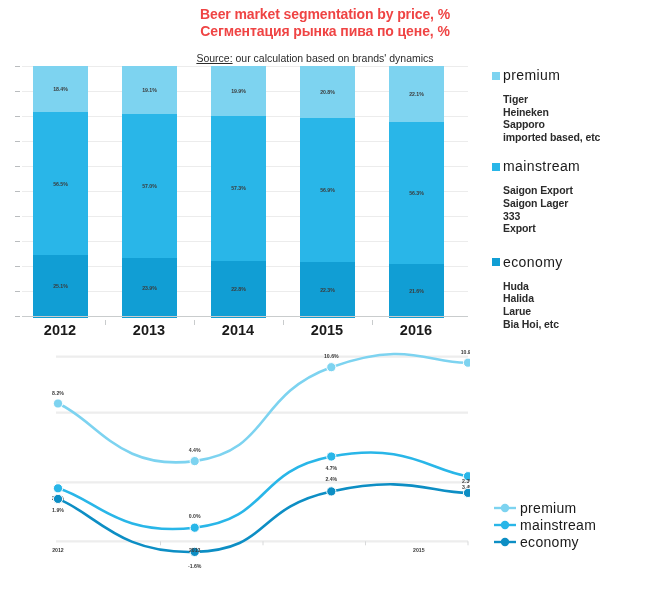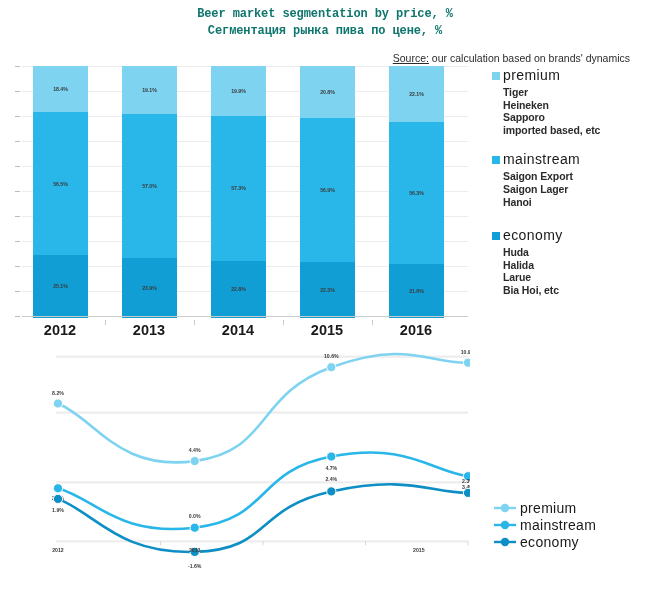--- a/index.html
+++ b/index.html
@@ -8,24 +8,24 @@
     width:650px; height:597px;
     font-family:"Liberation Sans", sans-serif;
     color:#231f20;
     position:relative;
     overflow:hidden;
   }
 
   
   #titleblock { padding-top:6px; text-align:center; }
   .title-line {
-    font-size:12px; font-weight:bold; line-height:17px;
-    letter-spacing:-0.1px; color:#0f766e;font-family:Liberation Mono, monospace;
-  }
-  #source-row { text-align:right; padding-right:20px; margin-top:8px; }
+    font-size:14px; font-weight:bold; line-height:17px;
+    letter-spacing:-0.1px; color:#ef4444;
+  }
+  #source-row { text-align:center; padding-right:20px; margin-top:8px; }
   #source-text { font-size:10.5px; color:#2b2b2b; white-space:nowrap; }
   #source-label { text-decoration:underline; }
 
   
   #barchart {
     position:absolute; left:0; top:60px; width:470px; height:262px;
   }
   .bar-grid-line {
     position:absolute; left:22px; width:446px; height:1px;
     background:#eceded;
@@ -66,21 +66,21 @@
     position:absolute; left:492px; top:68px; width:158px;
   }
   .leg-group { margin-bottom:16px; }
   .leg-head { display:flex; align-items:center; gap:3px; }
   .leg-swatch {
     width:8px; height:8px; flex:0 0 8px; display:inline-block;
   }
   .leg-title {
     font-size:14px; letter-spacing:0.4px; color:#1a1a1a; line-height:15px;
   }
-  .leg-items { margin-left:11px; margin-top:3px; }
+  .leg-items { margin-left:11px; margin-top:10px; }
   .leg-item {
     font-size:10.5px; font-weight:bold; line-height:12.6px; color:#2b2b2b;
     letter-spacing:-0.1px;
   }
 
   
   #linechart {
     position:absolute; left:0px; top:342px; width:470px; height:250px;
   }
   #linesvg { display:block; }
@@ -212,21 +212,22 @@
       </div>
     </div>
     <div class="leg-group" style="margin-bottom: 20px;">
       <div class="leg-head">
         <span class="leg-swatch" style="background: rgb(41, 182, 232);"></span>
         <span class="leg-title">mainstream</span>
       </div>
       <div class="leg-items">
         <div class="leg-item">Saigon Export</div>
         <div class="leg-item">Saigon Lager</div>
-        <div class="leg-item">Hanoi</div>
+        <div class="leg-item">333</div>
+        <div class="leg-item">Export</div>
       </div>
     </div>
     <div class="leg-group">
       <div class="leg-head">
         <span class="leg-swatch" style="background: rgb(17, 158, 212);"></span>
         <span class="leg-title">economy</span>
       </div>
       <div class="leg-items">
         <div class="leg-item">Huda</div>
         <div class="leg-item">Halida</div>

